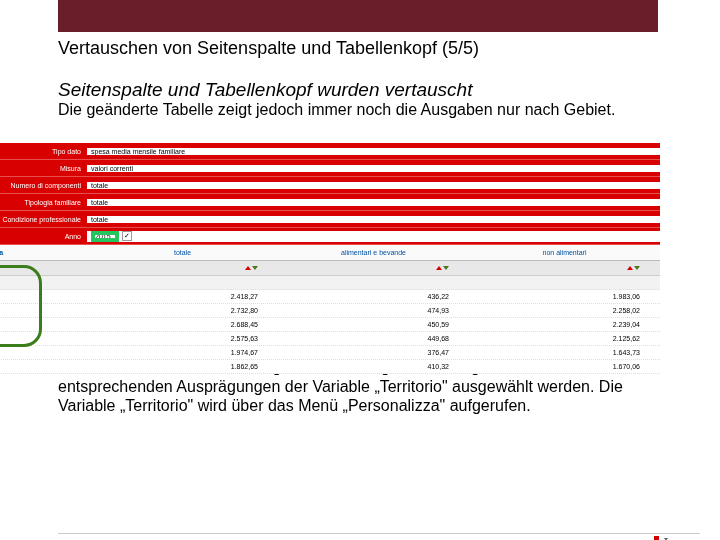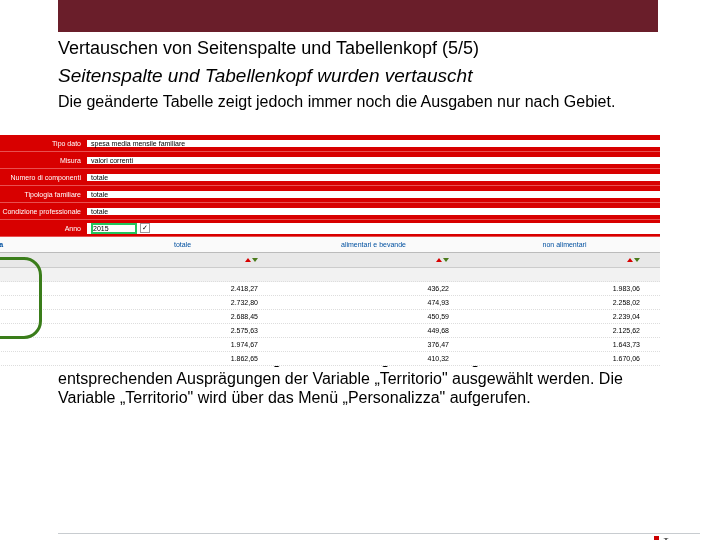--- a/index.html
+++ b/index.html
@@ -1,30 +1,30 @@
 <!DOCTYPE html>
 <html><head>
 <meta charset="utf-8">
 <style>
   * { box-sizing: border-box; margin: 0; padding: 0; }
   body { width: 720px; height: 540px; font-family: Verdana, Arial, sans-serif; background: #fff; position: relative; overflow: hidden; }
   .topbar { background: #6a1e2a; height: 32px; width: 600px; margin-left: 58px; }
   .content { padding: 6px 58px 0 58px; }
-  .title { font-size: 18px; font-weight: 400; color: #000; margin-bottom: 6px; }
-  .subtitle { font-size: 19px; font-style: italic; color: #000; margin-bottom: 6px; }
+  .title { font-size: 18px; font-weight: 400; color: #000; margin-bottom: 20px; }
+  .subtitle { font-size: 19px; font-style: italic; color: #000; margin-bottom: 0; }
   .para { font-size: 16px; color: #000; line-height: 1.15; margin-bottom: 24px; }
   .para2 { font-size: 16px; color: #000; line-height: 1.2; margin-top: 8px;}
   .shot { position: relative; margin-top: 8px; height: 200px; width: 718px; margin-left: -58px; background: #fafafa;}
   
   .filters { }
   .frow { display: flex; height: 17px; background: #d80000; border-bottom: 1px solid #e85050; font-size: 7px; color: #fff; align-items: center; }
   .fcell-l { width: 145px; text-align: right; padding-right: 6px;}
   .fcell-r { flex: 1; background: #fff; color: #000; padding-left: 4px; font-size: 7px; display:flex; align-items:center;}
   .annobox { display:inline-flex; align-items:center; gap:3px;}
-  .annobox input { font-size:7px; width:46px; height:11px; border:2px solid #22c55e;}
+  .annobox input { font-size:7px; width:28px; height:11px; border:4px solid #22c55e;}
   .annobox .chk { width:10px; height:10px; border:1px solid #999; background:#fff; display:inline-flex; align-items:center; justify-content:center; font-size:7px; color:#000;}
   
   .drow-h { display:flex; height:15px; background:#e8e8e8; font-size:7px; border-bottom:1px solid #ccc;}
   .cell-lab { width:145px; padding-left:6px; font-size:7px; display:flex; align-items:center;}
   .cell { flex:1; text-align:right; padding-right:20px; display:flex; align-items:center; justify-content:flex-end; font-size:7px;}
   .micro { display:flex; gap:1px; justify-content:flex-end; width:100%;}
   .tri { width:0;height:0;border-left:3px solid transparent;border-right:3px solid transparent;}
   .tri.up{border-bottom:4px solid #d80000;}
   .tri.dn{border-top:4px solid #4a7a1a;}
   .drow { display:flex; height:14px; background:#fff; font-size:7px; border-bottom:1px dotted #ddd;}

